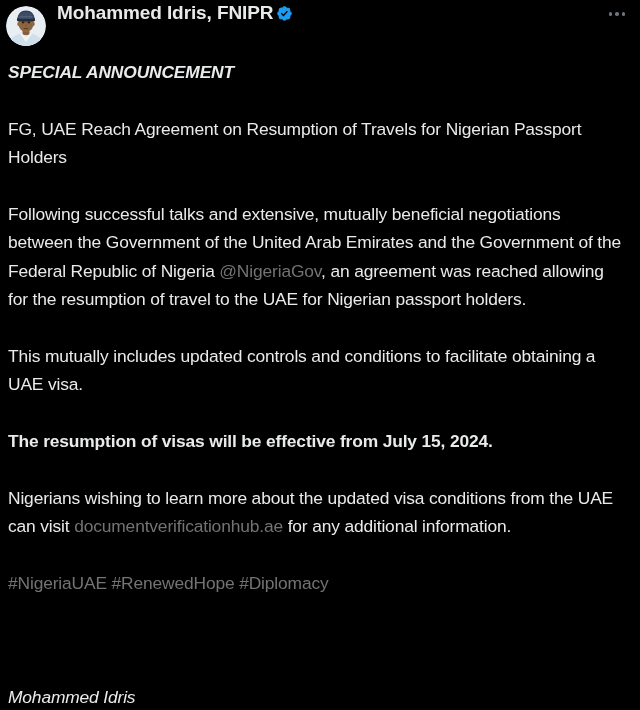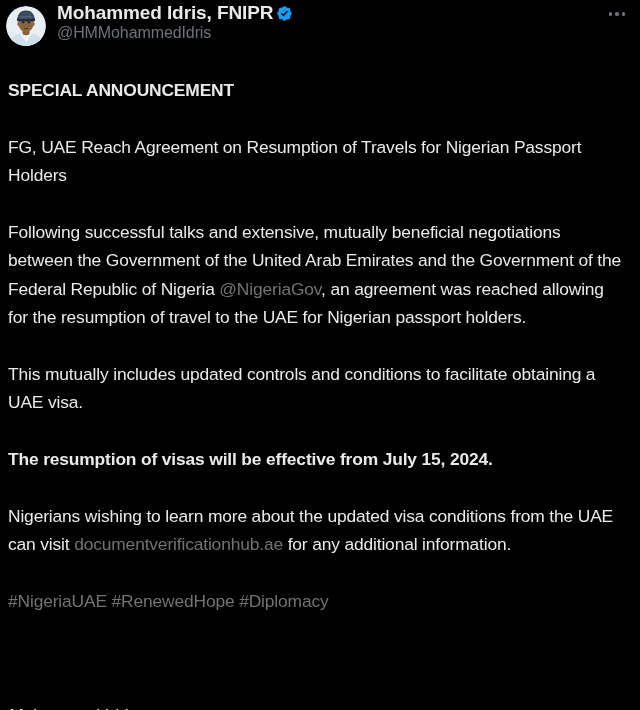--- a/index.html
+++ b/index.html
@@ -109,21 +109,21 @@
     letter-spacing: -0.15px;
   }
   .para {
     margin: 0;
     padding: 0;
     white-space: pre-wrap;
     word-wrap: break-word;
   }
   .para.bold { font-weight: bold; }
   .spacer { height: 28.4px; }
-  .lead { margin-top: 28px; }
+  .lead { margin-top: 10px; font-style: italic; }
 
   a.mention, a.link, a.hashtag {
     color: #737373;
     text-decoration: none;
   }
   .sig-line { display: block; font-style: italic; }
 </style>
 </head>
 <body>
 
@@ -175,21 +175,20 @@
 
     <div class="identity">
       <div class="name-row">
         <span class="display-name">Mohammed Idris, FNIPR</span>
         <span class="verified">
           <svg viewBox="0 0 22 22" xmlns="http://www.w3.org/2000/svg" aria-hidden="true">
             <path fill="#1d9bf0" d="M20.396 11c-.018-.646-.215-1.275-.57-1.816-.354-.54-.852-.972-1.438-1.246.223-.607.27-1.264.14-1.897-.131-.634-.437-1.218-.882-1.687-.47-.445-1.053-.75-1.687-.882-.633-.13-1.29-.083-1.897.14-.273-.587-.704-1.086-1.245-1.44C12.275 1.817 11.647 1.618 11 1.6c-.646.017-1.273.213-1.813.568s-.969.854-1.24 1.44c-.608-.223-1.267-.272-1.902-.14-.635.13-1.22.436-1.69.882-.445.47-.749 1.055-.878 1.688-.13.633-.08 1.29.144 1.896-.587.274-1.087.705-1.443 1.245-.356.54-.555 1.17-.574 1.817.02.647.218 1.276.574 1.817.356.54.856.972 1.443 1.245-.224.606-.274 1.263-.144 1.896.13.634.433 1.218.877 1.688.47.443 1.054.747 1.687.878.633.132 1.29.084 1.897-.136.274.586.705 1.084 1.246 1.439.54.354 1.17.551 1.816.569.647-.016 1.276-.213 1.817-.567s.972-.854 1.245-1.44c.604.239 1.266.296 1.903.164.636-.132 1.22-.447 1.68-.907.46-.46.776-1.044.908-1.681s.075-1.299-.165-1.903c.586-.274 1.084-.705 1.439-1.246.354-.54.551-1.17.569-1.816zM9.662 14.85l-3.429-3.428 1.293-1.302 2.072 2.072 4.4-4.794 1.347 1.246z"></path>
           </svg>
         </span>
       </div>
-      <div class="handle">@HMMohammedIdris</div>
     </div>
 
     <div class="more-btn">
       <i></i>
       <i></i>
       <i></i>
     </div>
   </div>
 
   <div class="tweet-body">

